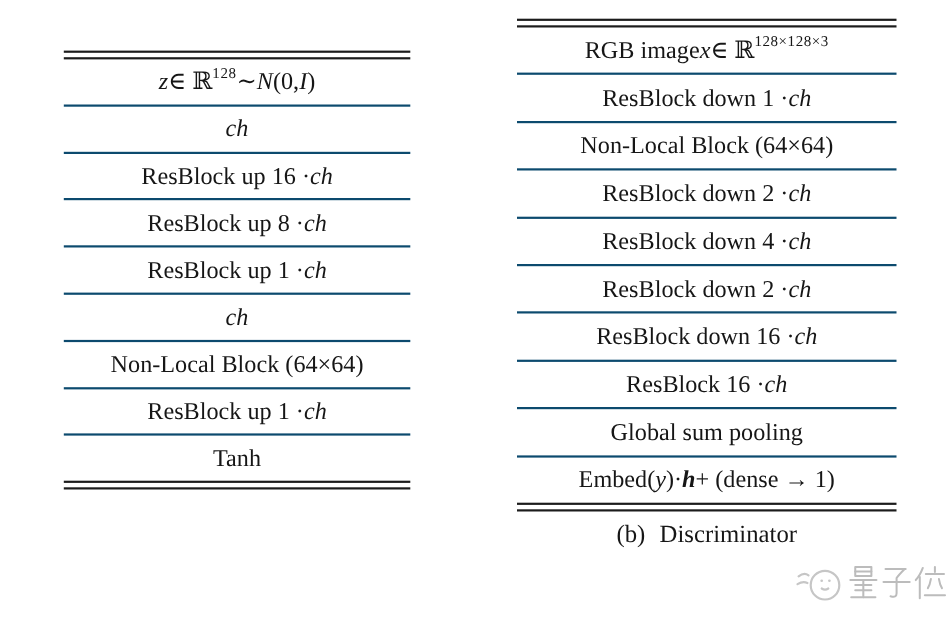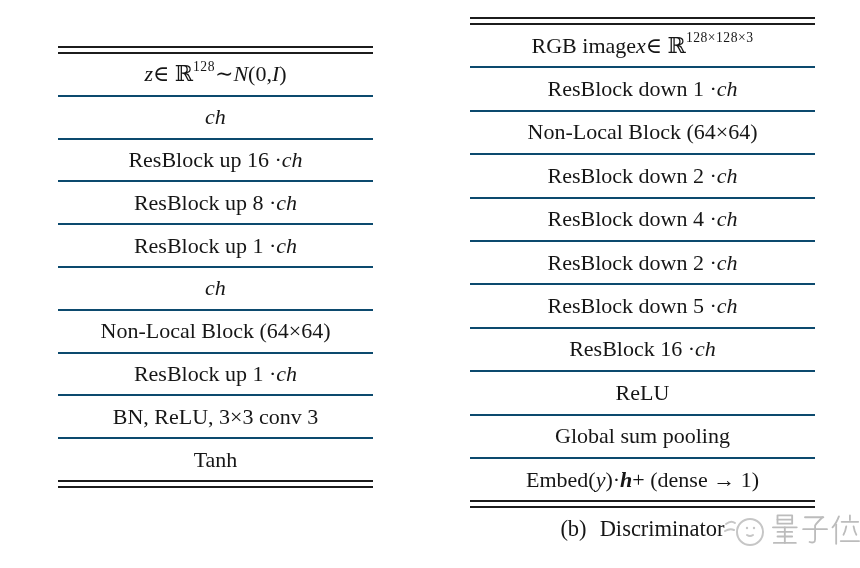--- a/index.html
+++ b/index.html
@@ -82,23 +82,20 @@
           <span class="st-i">ch</span>
         </div>
         <div class="row">
           <span>Non-Local Block (64×64)</span>
         </div>
         <div class="row">
           <span>ResBlock up 1 · </span>
           <span class="st-i">ch</span>
         </div>
         <div class="row">
-          <span>BN, ReLU, 3×3 conv 3</span>
-        </div>
-        <div class="row">
           <span>Tanh</span>
         </div>
       </div>
     <div class="rule-dbl"></div>
   </section>
 
   <section class="arch-table t-disc">
     <div class="rule-dbl"></div>
     <div class="rows">
         <div class="row">
@@ -120,29 +117,26 @@
         </div>
         <div class="row">
           <span>ResBlock down 4 · </span>
           <span class="st-i">ch</span>
         </div>
         <div class="row">
           <span>ResBlock down 2 · </span>
           <span class="st-i">ch</span>
         </div>
         <div class="row">
-          <span>ResBlock down 5 · </span>
+          <span>ResBlock down 16 · </span>
           <span class="st-i">ch</span>
         </div>
         <div class="row">
           <span>ResBlock 16 · </span>
           <span class="st-i">ch</span>
-        </div>
-        <div class="row">
-          <span>ReLU</span>
         </div>
         <div class="row">
           <span>Global sum pooling</span>
         </div>
         <div class="row">
           <span>Embed(</span>
           <span class="st-i">y</span>
           <span>)·</span>
           <span class="st-bi">h</span>
           <span> + (dense → 1)</span>

